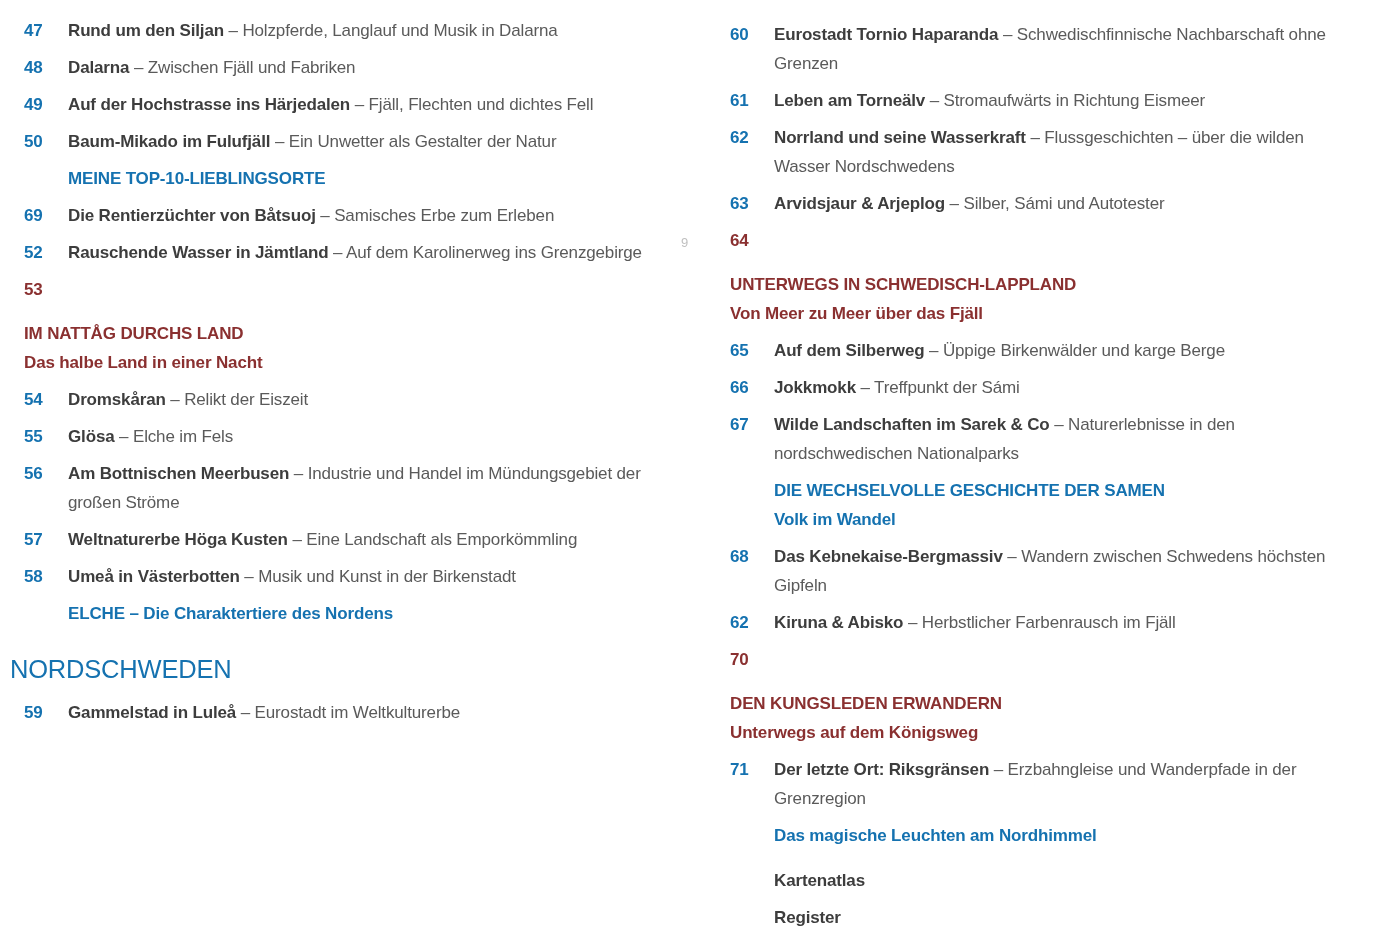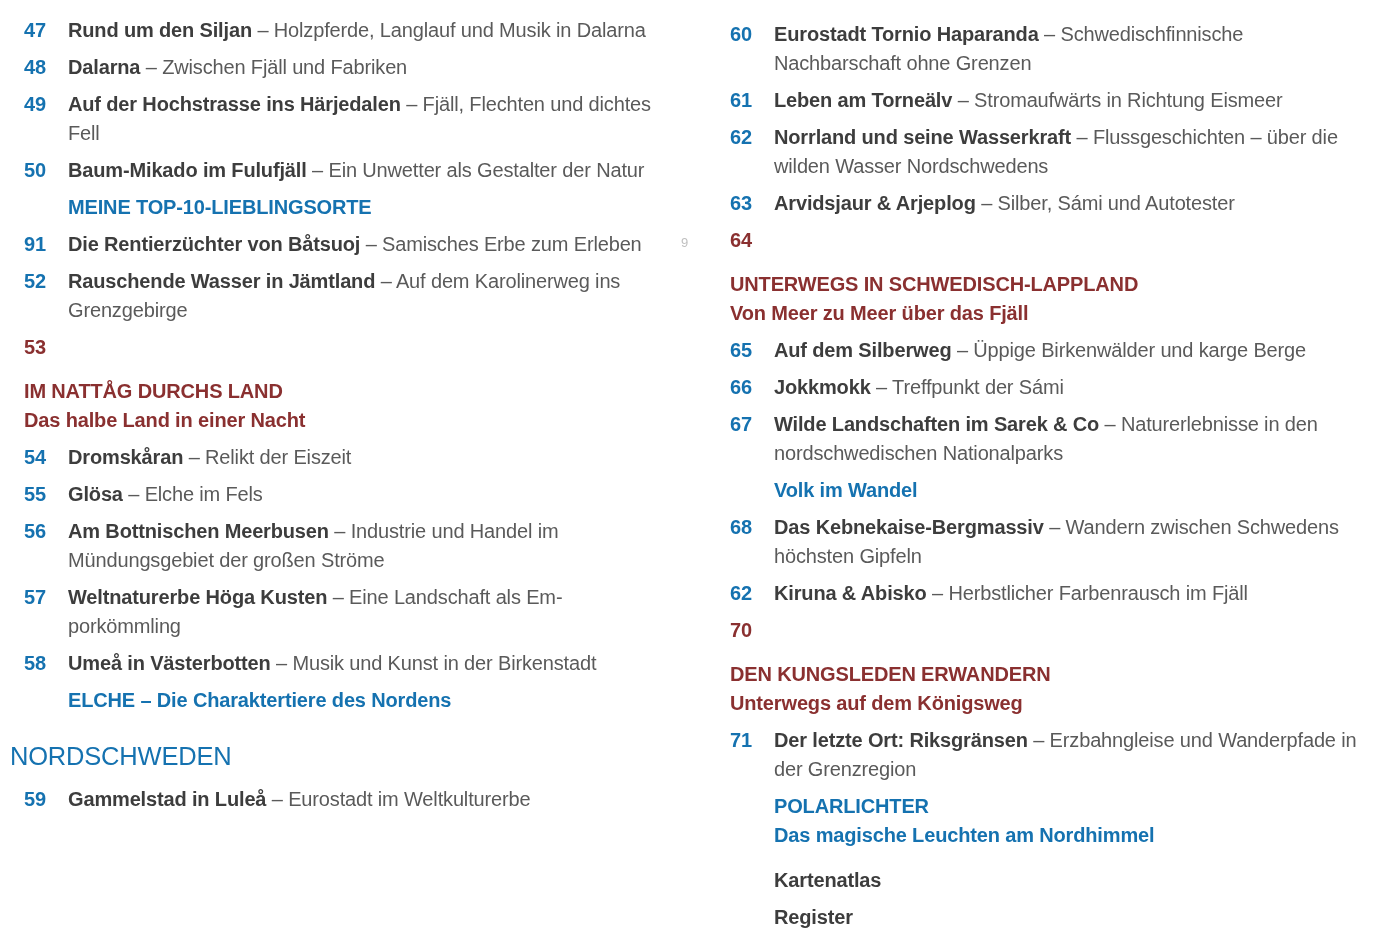--- a/index.html
+++ b/index.html
@@ -20,21 +20,21 @@
   .col {
     position: absolute;
     top: 0;
   }
   .col-left  { left: 24px;  top: 16px; width: 628px; }
   .col-right { left: 730px; top: 20px; width: 634px; }
 
   .item {
     display: flex;
     align-items: flex-start;
-    font-size: 20px;
+    font-size: 17px;
     line-height: 29px;
     letter-spacing: -0.15px;
     margin-bottom: 8px;
   }
   .num {
     flex: 0 0 44px;
     font-weight: bold;
     color: #1572b0;
   }
   .body {
@@ -103,21 +103,21 @@
         <span class="num">50</span>
         <div class="body"><b class="title">Baum-Mikado im Fulufjäll</b> <span class="desc">– Ein Unwetter als Gestalter der Natur</span></div>
       </div>
       <div class="item bluebox">
         <span class="num"></span>
         <div class="body">
           <div>MEINE TOP-10-LIEBLINGSORTE</div>
         </div>
       </div>
       <div class="item entry">
-        <span class="num">91</span>
+        <span class="num">69</span>
         <div class="body"><b class="title">Die Rentierzüchter von Båtsuoj</b> <span class="desc">– Samisches Erbe zum Erleben</span></div>
       </div>
       <div class="item entry">
         <span class="num">52</span>
         <div class="body"><b class="title">Rauschende Wasser in Jämtland</b> <span class="desc">– Auf dem Karoliner­weg ins Grenzgebirge</span></div>
       </div>
       <div class="item special">
         <span class="num">53</span>
         <div class="body">
           <div>IM NATTÅG DURCHS LAND</div>
@@ -188,20 +188,21 @@
         <span class="num">66</span>
         <div class="body"><b class="title">Jokkmokk</b> <span class="desc">– Treffpunkt der Sámi</span></div>
       </div>
       <div class="item entry">
         <span class="num">67</span>
         <div class="body"><b class="title">Wilde Landschaften im Sarek &amp; Co</b> <span class="desc">– Naturerlebnisse in den nordschwedischen Nationalparks</span></div>
       </div>
       <div class="item bluebox">
         <span class="num"></span>
         <div class="body">
+          <div>DIE WECHSELVOLLE GESCHICHTE DER SAMEN</div>
           <div>Volk im Wandel</div>
         </div>
       </div>
       <div class="item entry">
         <span class="num">68</span>
         <div class="body"><b class="title">Das Kebnekaise-Bergmassiv</b> <span class="desc">– Wandern zwischen Schwedens höchsten Gipfeln</span></div>
       </div>
       <div class="item entry">
         <span class="num">62</span>
         <div class="body"><b class="title">Kiruna &amp; Abisko</b> <span class="desc">– Herbstlicher Farbenrausch im Fjäll</span></div>
@@ -213,21 +214,20 @@
           <div>Unterwegs auf dem Königsweg</div>
         </div>
       </div>
       <div class="item entry">
         <span class="num">71</span>
         <div class="body"><b class="title">Der letzte Ort: Riksgränsen</b> <span class="desc">– Erzbahngleise und Wan­derpfade in der Grenzregion</span></div>
       </div>
       <div class="item bluebox">
         <span class="num"></span>
         <div class="body">
-          <div>POLARLICHTER</div>
           <div>Das magische Leuchten am Nordhimmel</div>
         </div>
       </div>
       <div class="item plain">
         <span class="num"></span>
         <div class="body"><b class="title">Kartenatlas</b></div>
       </div>
       <div class="item plain">
         <span class="num"></span>
         <div class="body"><b class="title">Register</b></div>

